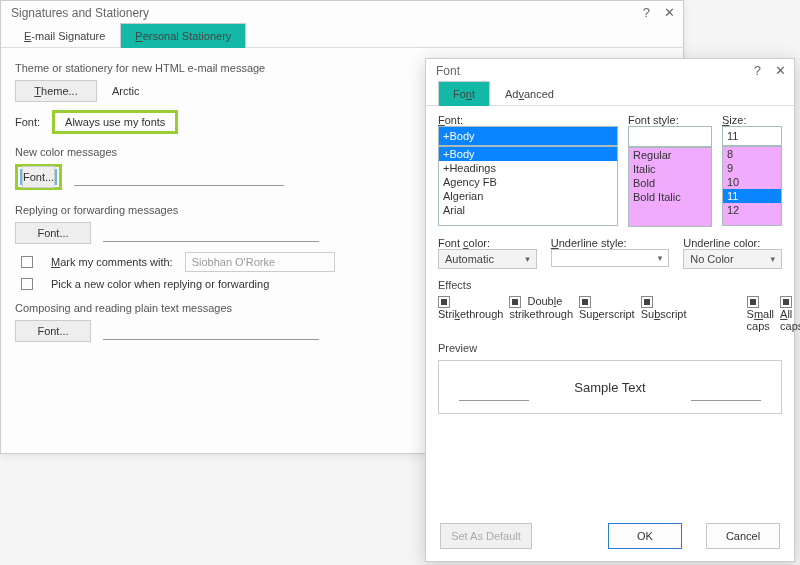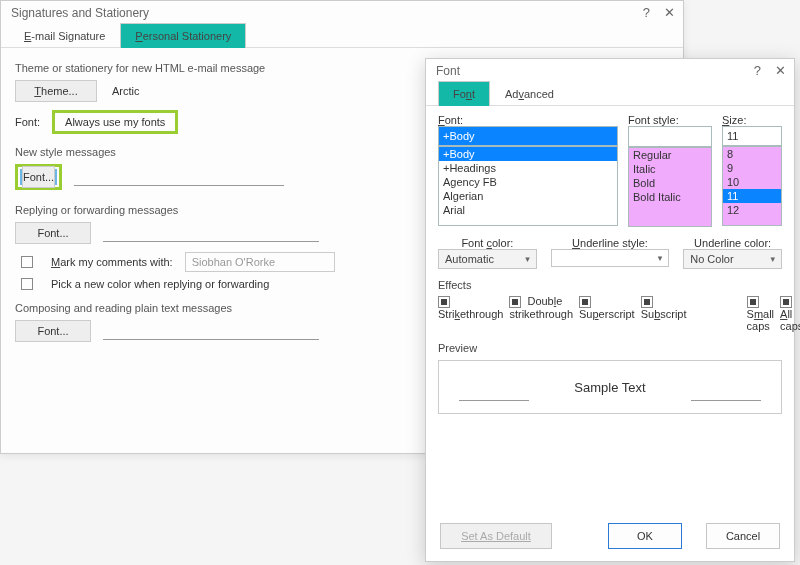--- a/index.html
+++ b/index.html
@@ -120,21 +120,21 @@
     <div class="section-title">Theme or stationery for new HTML e-mail message</div>
     <div class="row" style="margin-bottom:8px;gap:15px;">
       <div class="btn"><span class="underline-key">T</span>heme...</div>
       <span>Arctic</span>
     </div>
     <div class="row" style="margin-bottom:12px;">
       <span>Font:</span>
       <span class="hi-green" style="padding:3px 10px;">Always use my fonts</span>
     </div>
 
-    <div class="section-title">New style messages</div>
+    <div class="section-title">New color messages</div>
     <div class="row" style="margin-bottom:14px;">
       <span class="hi-green" style="padding:2px;display:inline-block;">
         <span class="hi-blue-inner">
           <span class="btn" style="width:76px;">Font...</span>
         </span>
       </span>
       <input class="field-line" style="width: 210px;">
       <span class="sample black">Sample Text</span>
     </div>
 
@@ -204,21 +204,21 @@
         <div class="thin-list">
           <div class="opt">8</div>
           <div class="opt">9</div>
           <div class="opt">10</div>
           <div class="opt sel">11</div>
           <div class="opt">12</div>
         </div>
       </div>
     </div>
 
-    <div class="cols" style="margin-top:10px; gap:14px;text-align:center;">
+    <div class="cols" style="margin-top:10px; gap:14px;">
       <div style="flex:1;">
         <div class="lbl">Font <span class="underline-key">c</span>olor:</div>
         <div class="combo">
             <span>Automatic</span>
             <span class="caret">▾</span>
           </div>
       </div>
       <div style="flex:1.2;">
         <div class="lbl"><span class="underline-key">U</span>nderline style:</div>
         <div class="combo light">
@@ -251,19 +251,19 @@
     </div>
 
     <div class="group-title">Preview</div>
     <div class="preview-box">
       <div class="preview-lines l"></div>
       <span style="font-size:13px;">Sample Text</span>
       <div class="preview-lines r"></div>
     </div>
   </div>
   <div class="footer">
-    <div class="btn2 disabled" style="width:112px;text-decoration:underline;">Set As Default</div>
+    <div class="btn2 disabled" style="width:92px;">Set As Default</div>
     <div style="display:flex; gap:24px;">
       <div class="btn2 primary">OK</div>
       <div class="btn2">Cancel</div>
     </div>
   </div>
 </div>
 
 </body></html>

